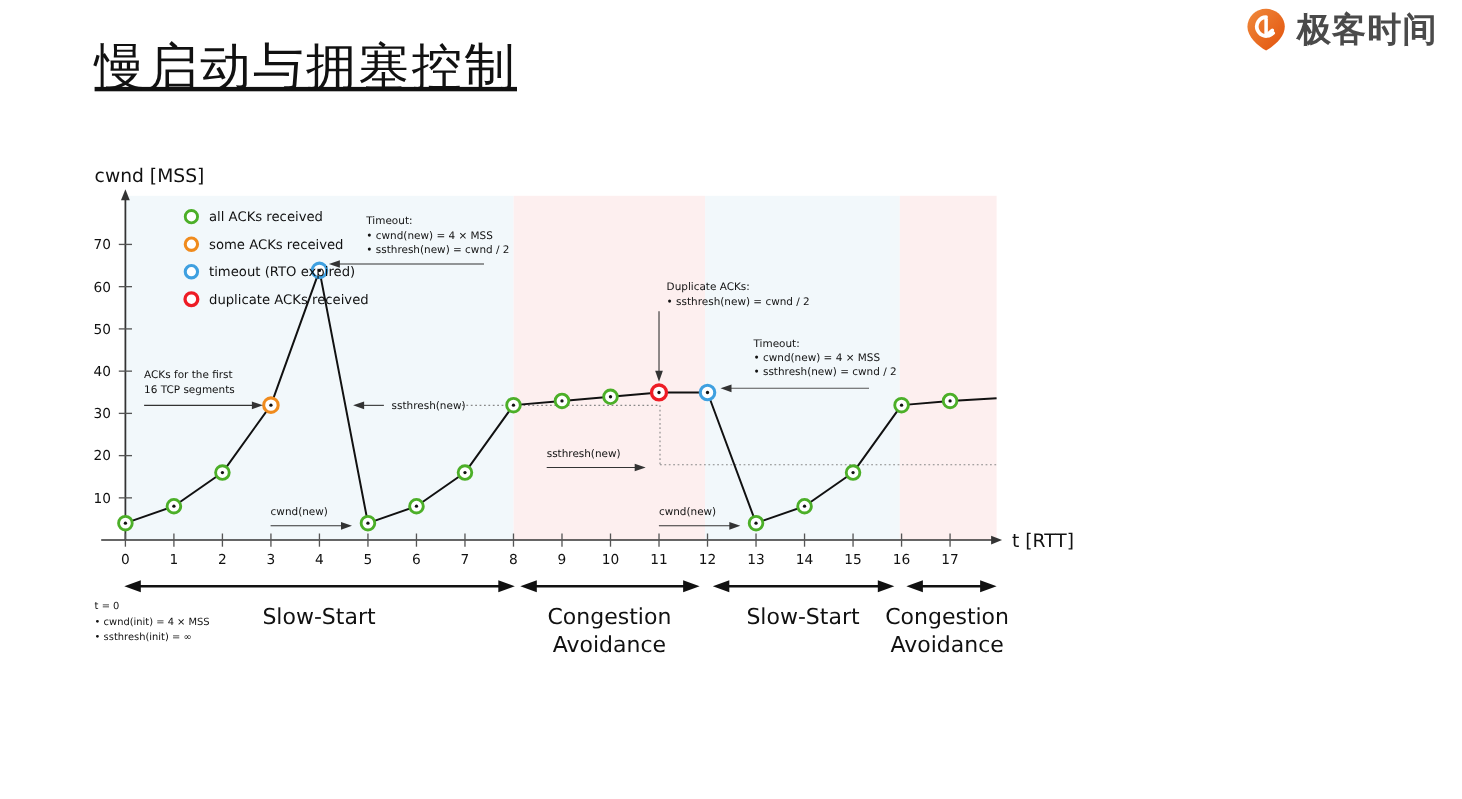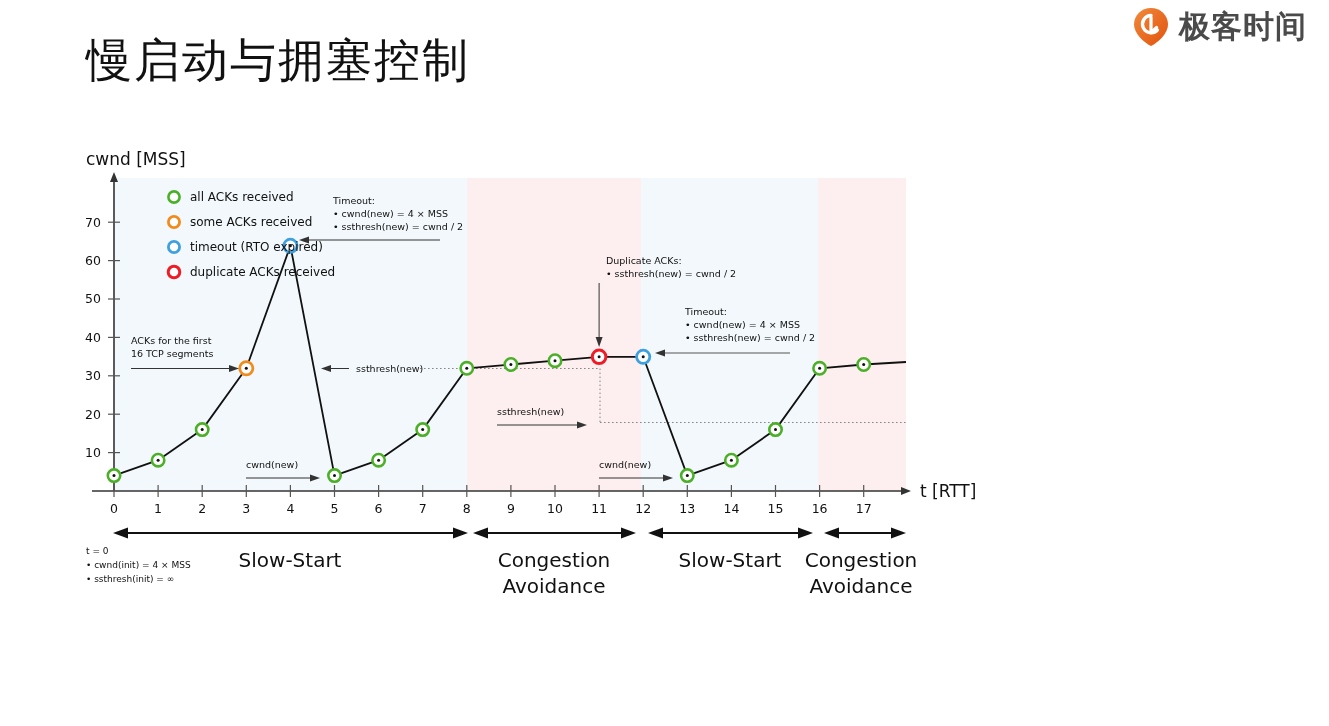--- a/index.html
+++ b/index.html
@@ -14,20 +14,21 @@
   .brand{position:absolute;right:22px;top:6px;display:flex;align-items:center;gap:9px;}
   .brand-mark{width:38px;height:42px;position:relative;}
   .brand-name{font-size:31px;font-weight:700;color:#4a4a4a;letter-spacing:1px;
               font-family:"DejaVu Sans","Liberation Sans",sans-serif;}
 
   
   .slide-title{
     position:absolute;left:86px;top:30px;
     font-size:46px;font-weight:400;color:#111;letter-spacing:2px;
     font-family:"DejaVu Sans","Liberation Sans",sans-serif;
+    text-decoration:underline;
   }
 
   
   .figure{position:absolute;left:0;top:0;width:1329px;height:726px;}
   .figure svg{display:block;}
 
   .ylabel{font-size:17px;fill:#111;font-family:"DejaVu Sans","Liberation Sans",sans-serif;}
   .axis-tick{font-size:12.5px;fill:#111;font-family:"DejaVu Sans","Liberation Sans",sans-serif;}
   .legend-txt{font-size:12px;fill:#111;font-family:"DejaVu Sans","Liberation Sans",sans-serif;}
   .anno{font-size:9.5px;fill:#111;font-family:"DejaVu Sans","Liberation Sans",sans-serif;}

